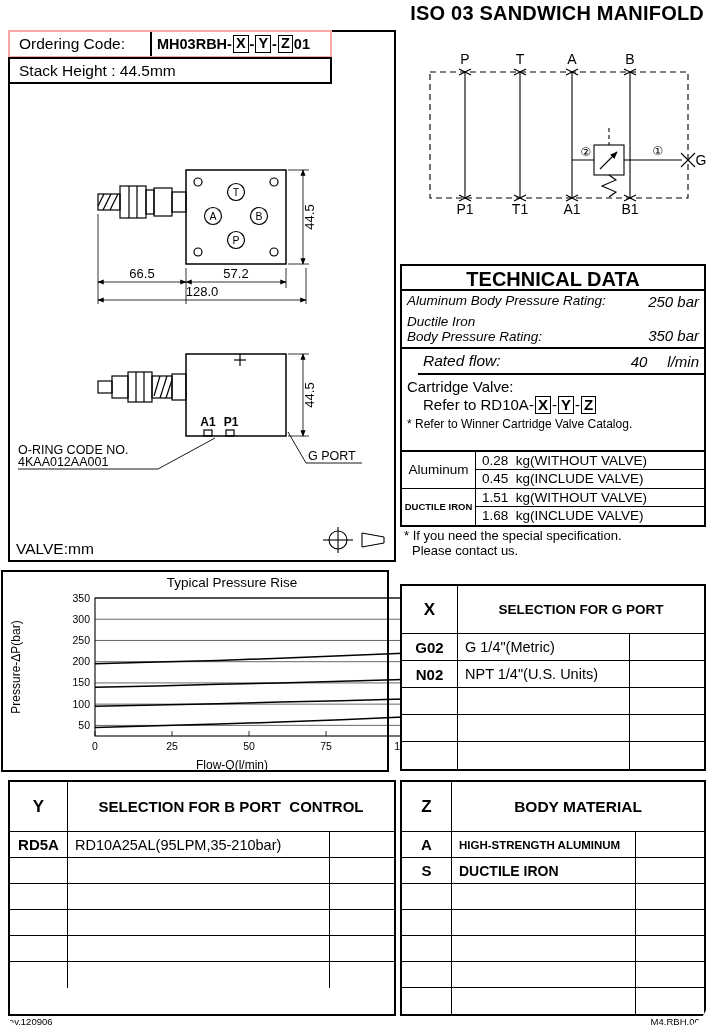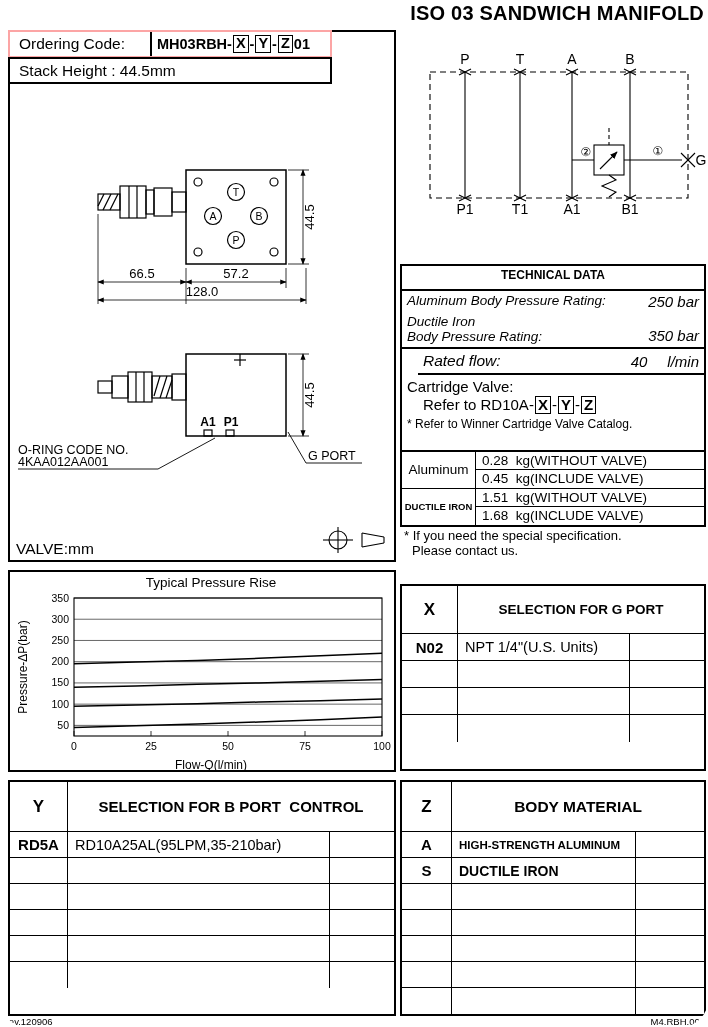--- a/index.html
+++ b/index.html
@@ -27,21 +27,21 @@
   #drawing-svg { position:absolute; left:0; top:60px; }
   #unit-label { position:absolute; left:6px; top:508px; font-size:15.5px; }
   svg text { font-family:"Liberation Sans", sans-serif; fill:#000; stroke:none; }
 
   
   #circuit { left:420px; top:50px; width:288px; height:178px; }
 
   
   #tech-panel { left:400px; top:264px; width:306px; border:2px solid #000; background:#fff; }
   .tech-heading { height:25px; border-bottom:2px solid #000; text-align:center;
-                  font-weight:bold; font-size:12px; padding-top:2px; }
+                  font-weight:bold; font-size:20px; padding-top:2px; }
   .tech-row { display:flex; justify-content:space-between; padding:2px 5px; font-size:13.5px;font-style:italic; }
   .tech-val { font-size:15px; white-space:pre; }
   .tech-row.iron { align-items:flex-end; border-bottom:2px solid #000; padding-bottom:3px; }
   .tech-row.flow { border-bottom:2px solid #000; align-items:center; height:26px;margin-left:16px; }
   .flow-label { font-size:15.5px; }
   .flow-unit { margin-left:20px; }
   .tech-cartridge { border-bottom:2px solid #000; padding:3px 5px 19px 5px; font-size:15px; }
   .cart-ref { padding-left:16px; margin-top:1px; }
   .cart-note { font-size:12px; margin-top:3px; }
   .weight-row { display:flex; border-bottom:1px solid #000; }
@@ -49,21 +49,21 @@
   .weight-mat { width:74px; border-right:1px solid #000; display:flex; align-items:center;
                 justify-content:center; font-size:13.5px; text-align:center; }
   .weight-mat.small { font-size:9.5px; font-weight:bold; }
   .weight-vals { flex:1; font-size:13.5px; }
   .weight-vals div { padding:1px 6px; height:18px; white-space:pre; }
   .weight-vals div:first-child { border-bottom:1px solid #000; }
   #tech-notes { left:404px; top:528px; font-size:13px; }
   #tech-notes .indent { padding-left:8px; }
 
   
-  #chart-panel { left:8px; top:570px; width:388px; height:202px; border:2px solid #000; }
+  #chart-panel { left:1px; top:570px; width:388px; height:202px; border:2px solid #000;padding-left:28px; }
   .chart-title { margin-left:16px; width:370px; text-align:center; font-size:13.5px; padding-top:3px; }
   .chart-ylabel { position:absolute; left:-62px; top:88px; width:150px; text-align:center;
                   font-size:12px; transform:rotate(-90deg); white-space:nowrap; }
   #chart-svg { display:block; margin-left:16px; }
   .chart-xlabel { margin-left:16px; width:370px; text-align:center; font-size:12px; }
 
   
   .sel-table { border:2px solid #000; background:#fff; }
   .sel-header { display:flex; border-bottom:1px solid #000; }
   .sel-code-h { width:56px; border-right:1px solid #000; display:flex; align-items:center;
@@ -368,20 +368,25 @@
       </svg>
     <div class="chart-xlabel">Flow-Q(l/min)</div>
   </div>
 
   <div class="abs sel-table" id="x-table">
     <div class="sel-header">
       <div class="sel-code-h">X</div>
       <div class="sel-title">SELECTION FOR G PORT</div>
     </div>
     <div class="sel-row">
+      <div class="sel-code">G02</div>
+      <div class="sel-desc">G 1/4"(Metric)</div>
+      <div class="sel-extra"></div>
+    </div>
+    <div class="sel-row">
       <div class="sel-code">N02</div>
       <div class="sel-desc">NPT 1/4"(U.S. Units)</div>
       <div class="sel-extra"></div>
     </div>
   <div class="sel-row">
         <div class="sel-code"></div>
         <div class="sel-desc"></div>
         <div class="sel-extra"></div>
       </div>
       <div class="sel-row">

